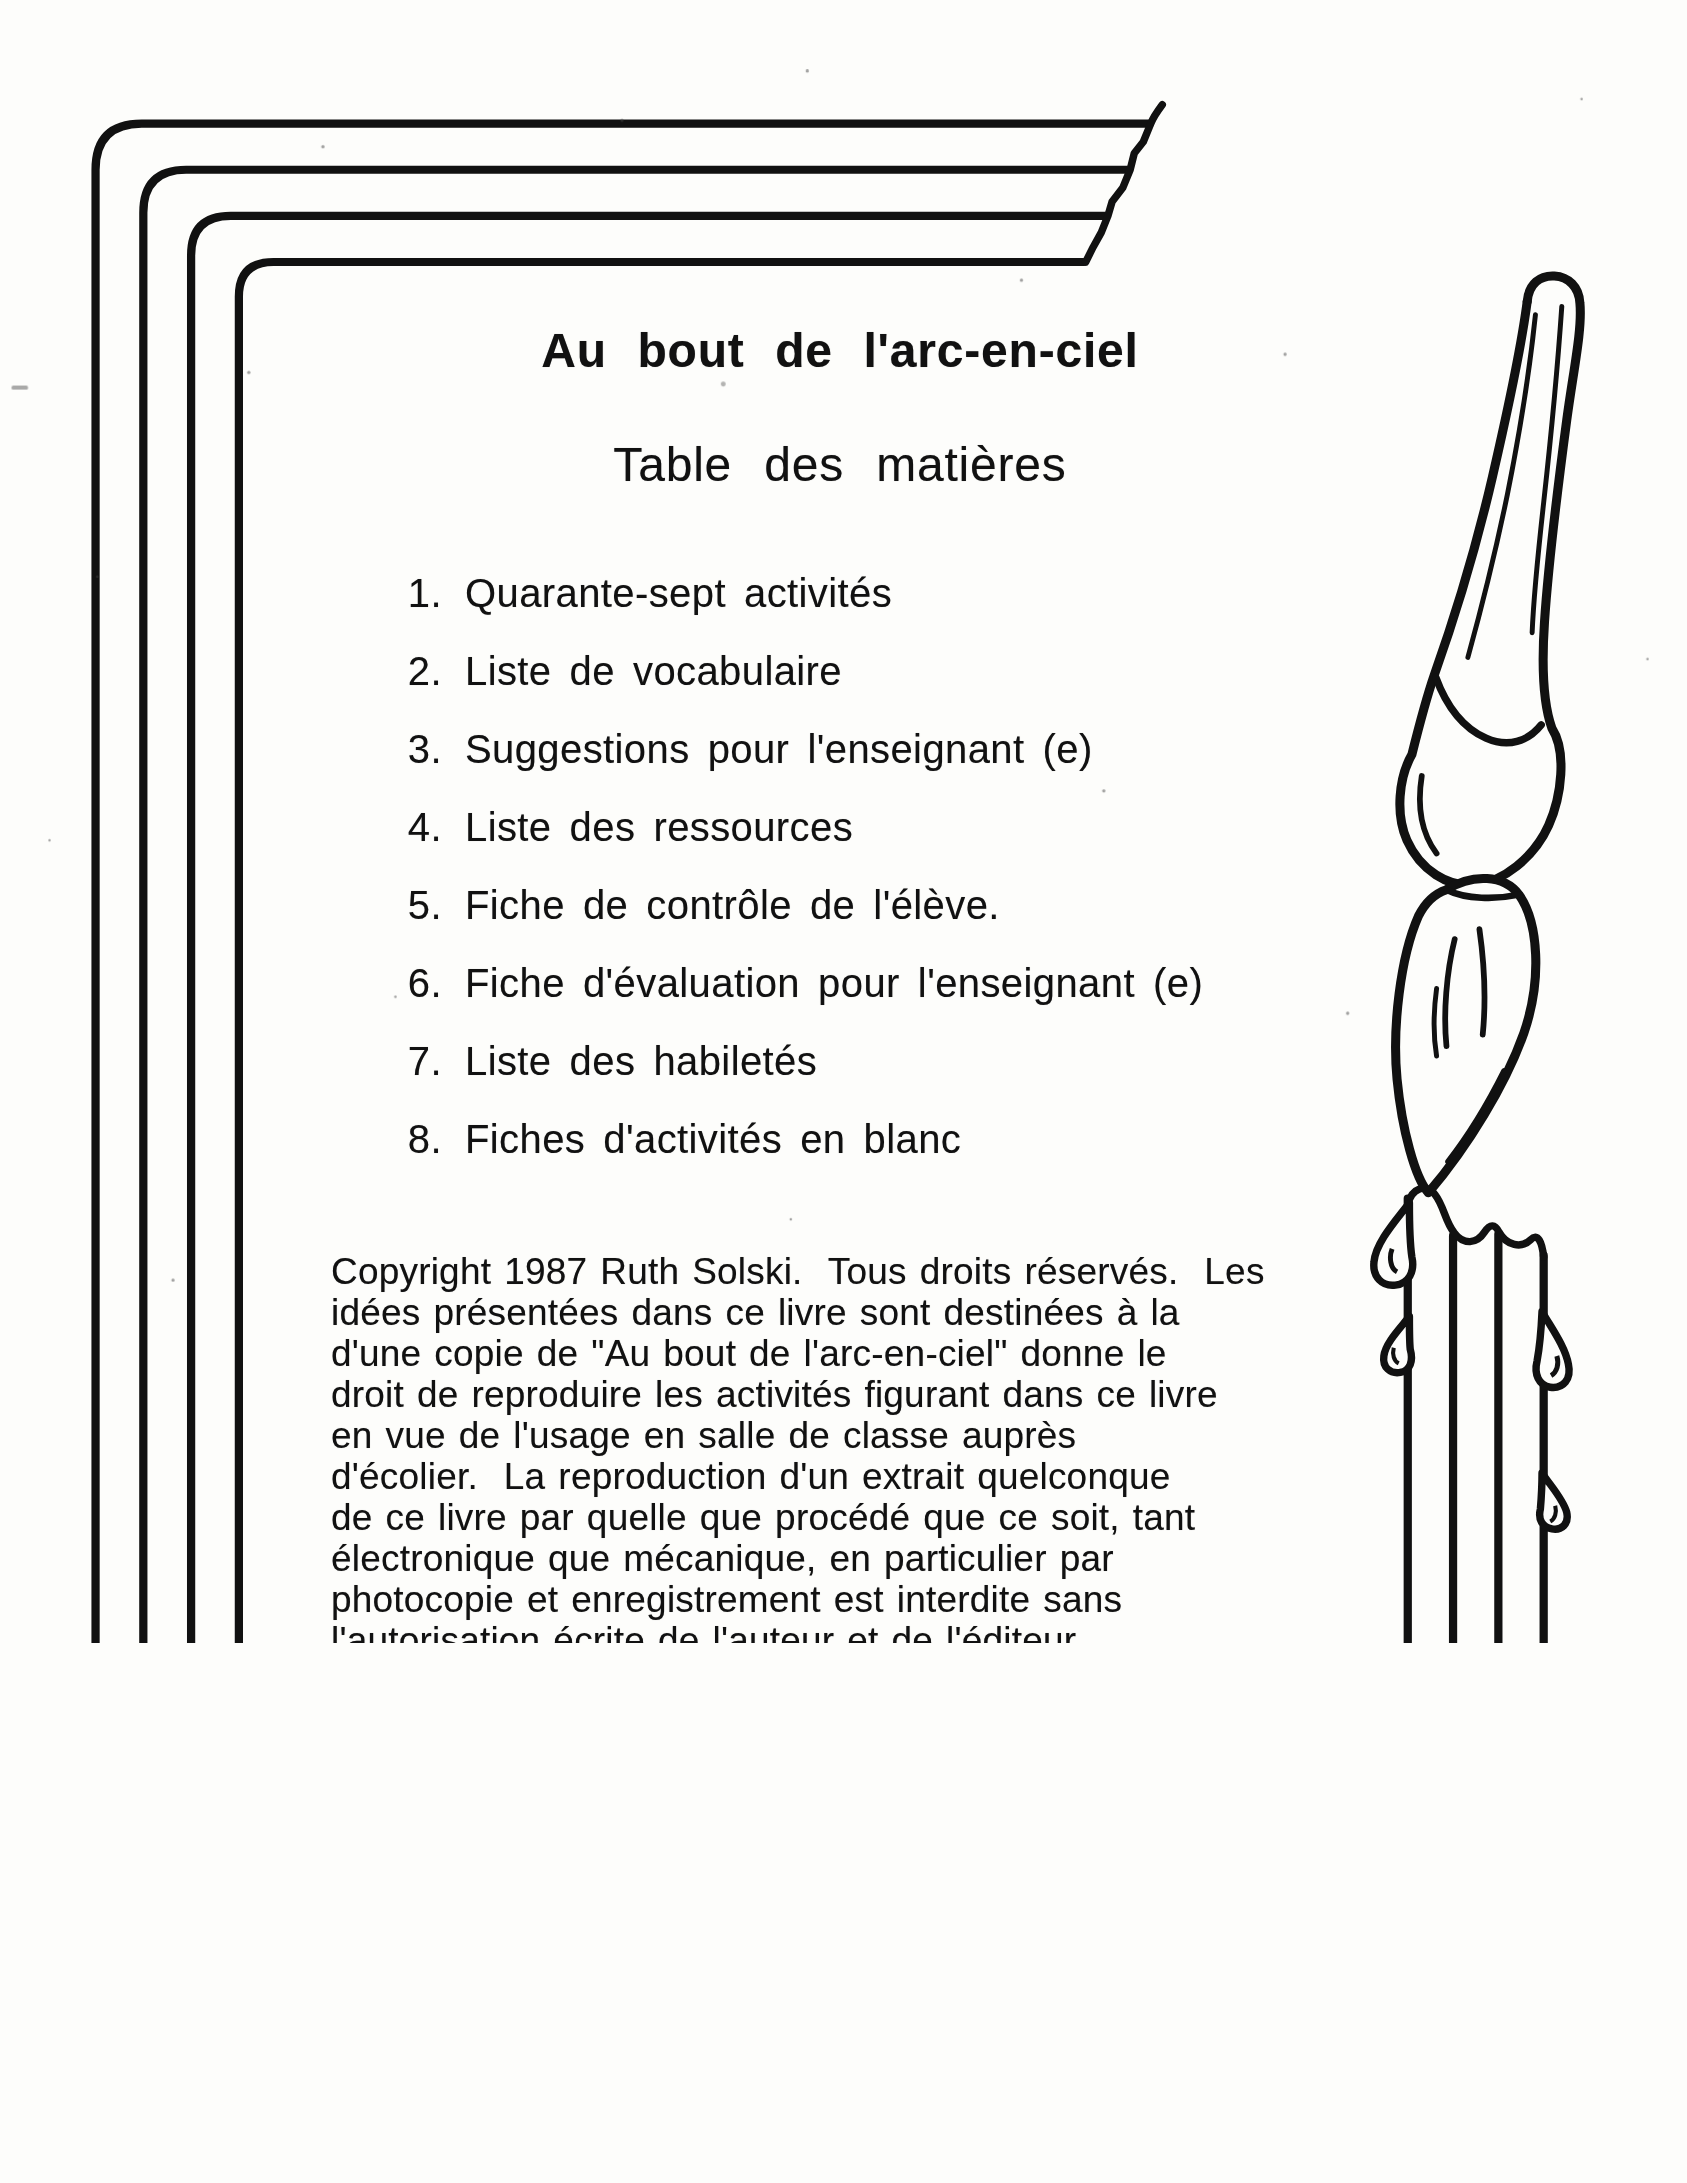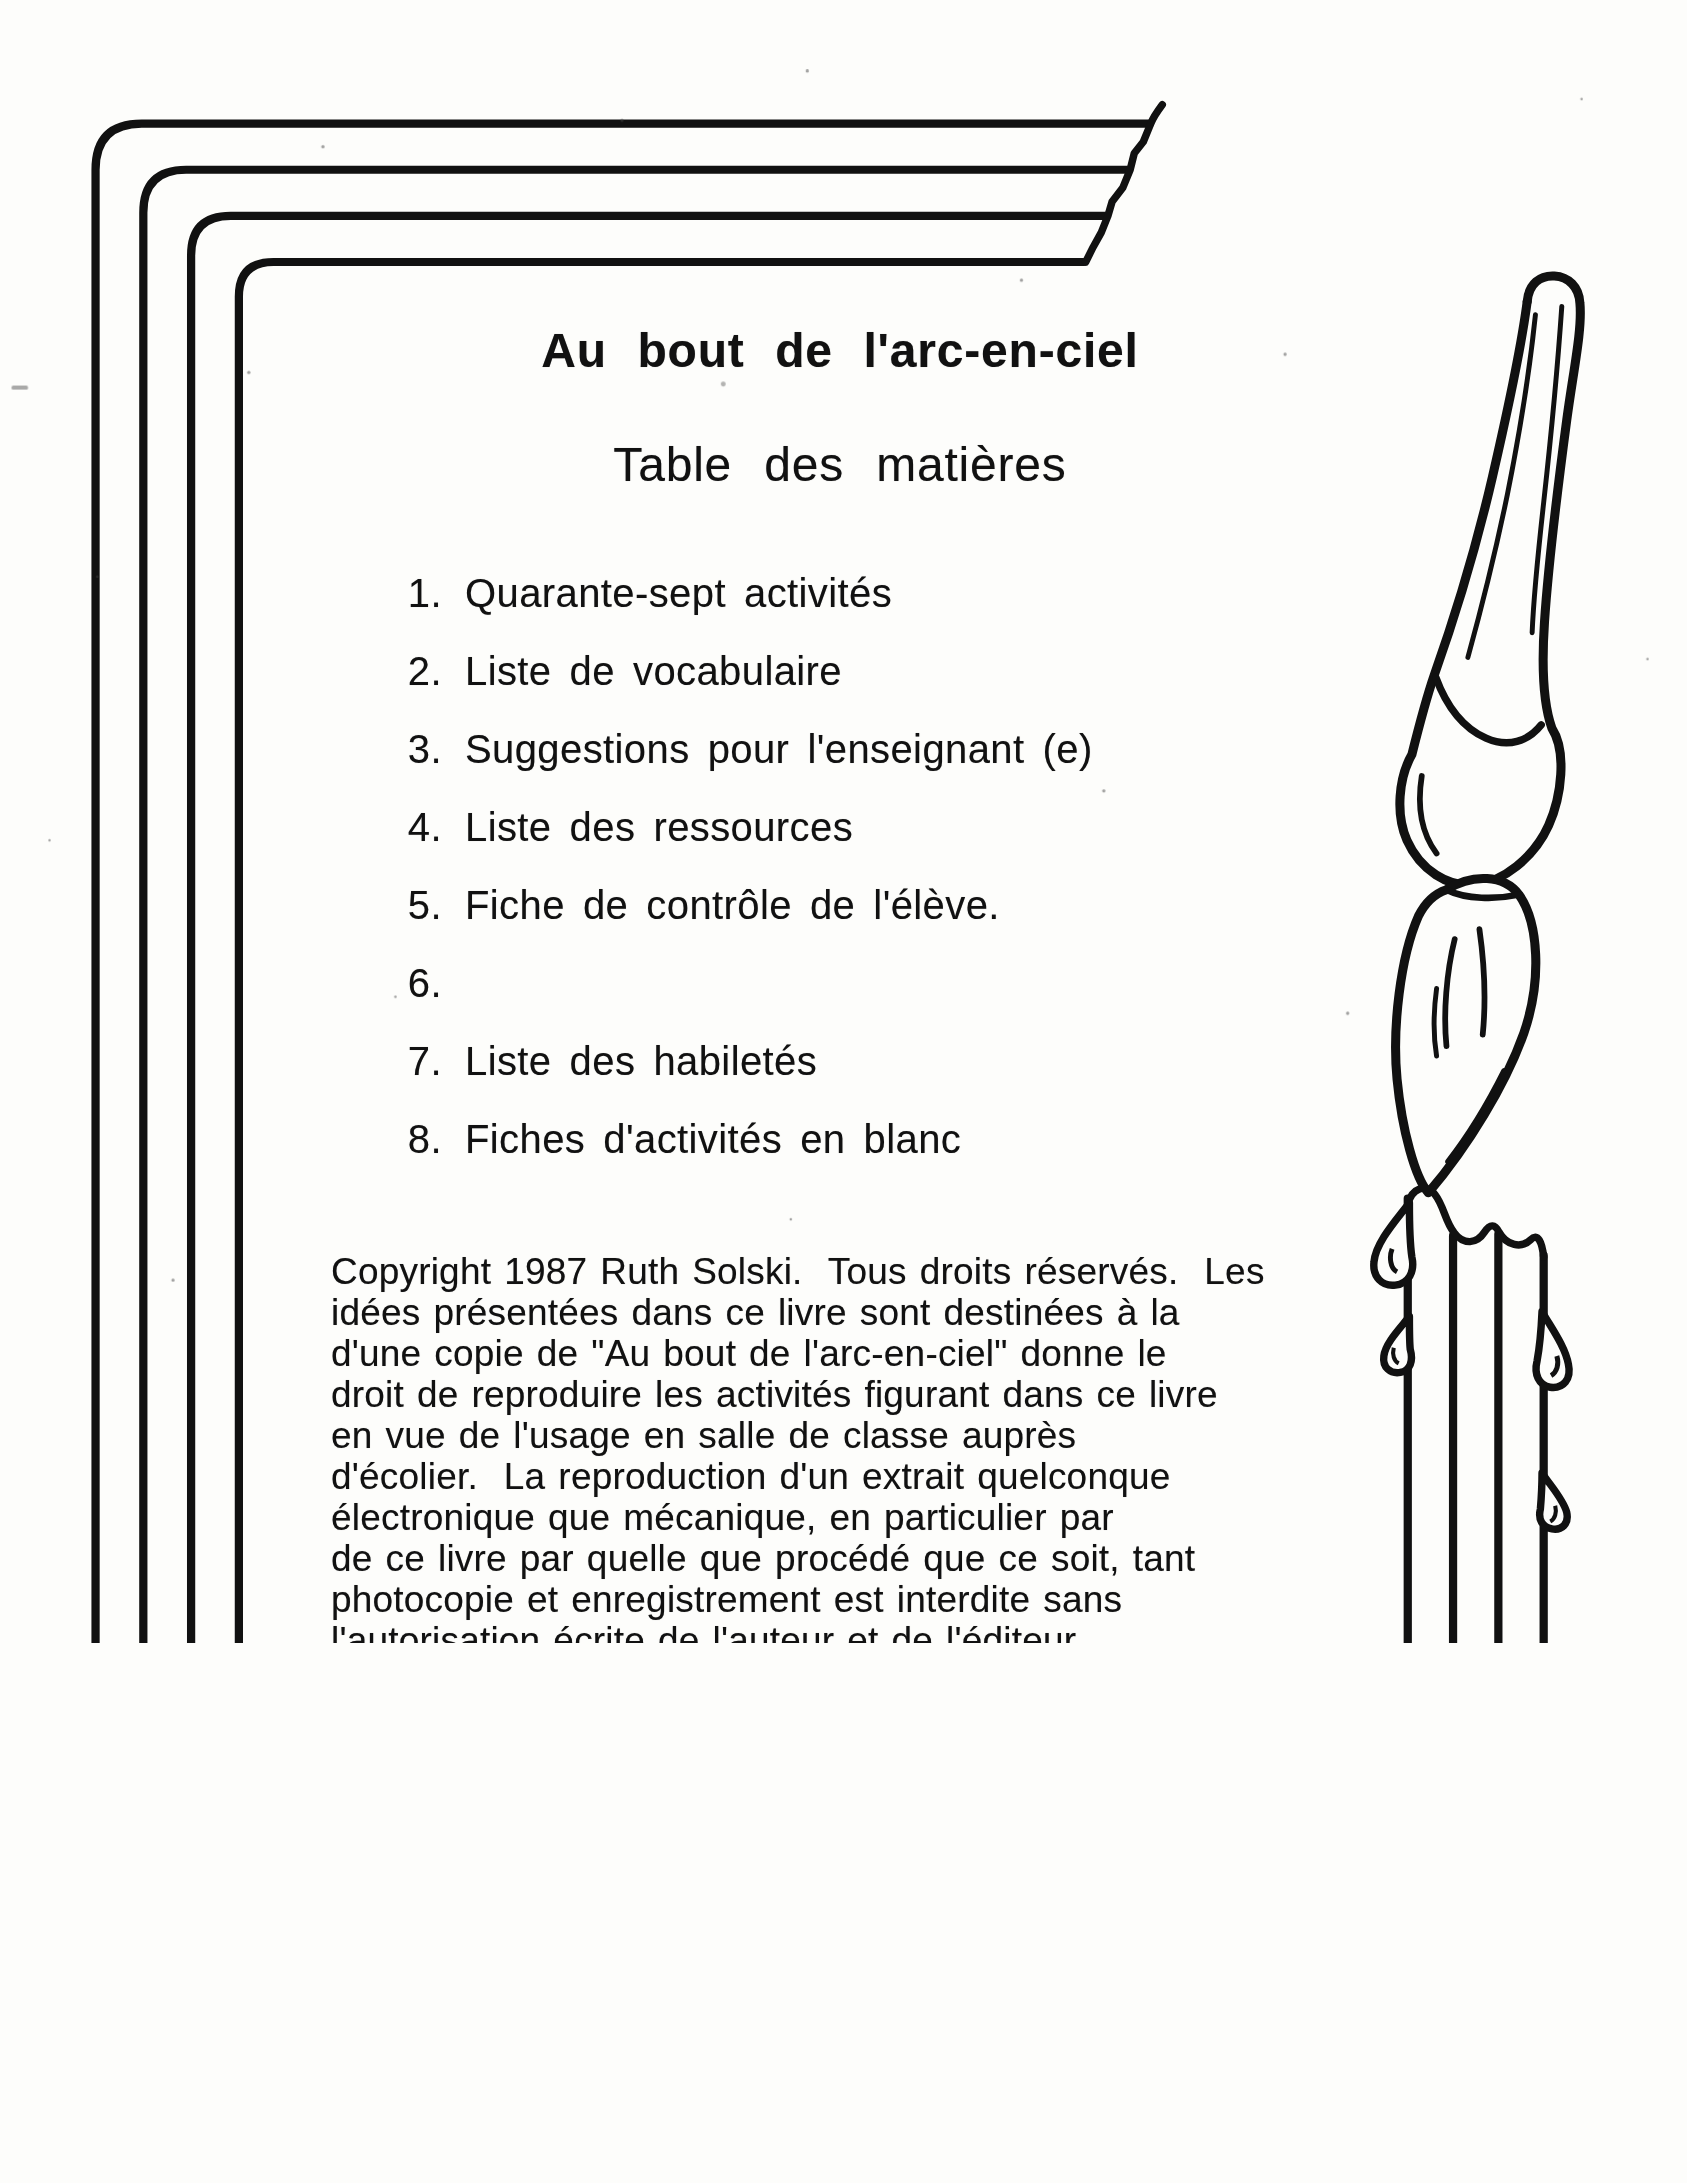--- a/index.html
+++ b/index.html
@@ -166,40 +166,41 @@
       <div class="toc-item">
       <span class="toc-num">4.</span>
       <span class="toc-label">Liste des ressources</span>
     </div>
       <div class="toc-item">
       <span class="toc-num">5.</span>
       <span class="toc-label">Fiche de contrôle de l'élève.</span>
     </div>
       <div class="toc-item">
       <span class="toc-num">6.</span>
+      <span class="toc-label">Fiche d'évaluation pour l'enseignant (e)</span>
     </div>
       <div class="toc-item">
       <span class="toc-num">7.</span>
       <span class="toc-label">Liste des habiletés</span>
     </div>
       <div class="toc-item">
       <span class="toc-num">8.</span>
       <span class="toc-label">Fiches d'activités en blanc</span>
     </div>
     </div>
 
   <div class="copyright">
       <div class="c-line">Copyright 1987 Ruth Solski.  Tous droits réservés.  Les</div>
       <div class="c-line">idées présentées dans ce livre sont destinées à la</div>
       <div class="c-line">d'une copie de "Au bout de l'arc-en-ciel" donne le</div>
       <div class="c-line">droit de reproduire les activités figurant dans ce livre</div>
       <div class="c-line">en vue de l'usage en salle de classe auprès</div>
       <div class="c-line">d'écolier.  La reproduction d'un extrait quelconque</div>
+      <div class="c-line">de ce livre par quelle que procédé que ce soit, tant</div>
       <div class="c-line">électronique que mécanique, en particulier par</div>
-      <div class="c-line">de ce livre par quelle que procédé que ce soit, tant</div>
       <div class="c-line">photocopie et enregistrement est interdite sans</div>
       <div class="c-line">l'autorisation écrite de l'auteur et de l'éditeur.</div>
     </div>
 
   <div class="footer-copyright">© 1987 Ruth Solski</div>
   <div class="page-number">1</div>
 
 </div>
 
 

